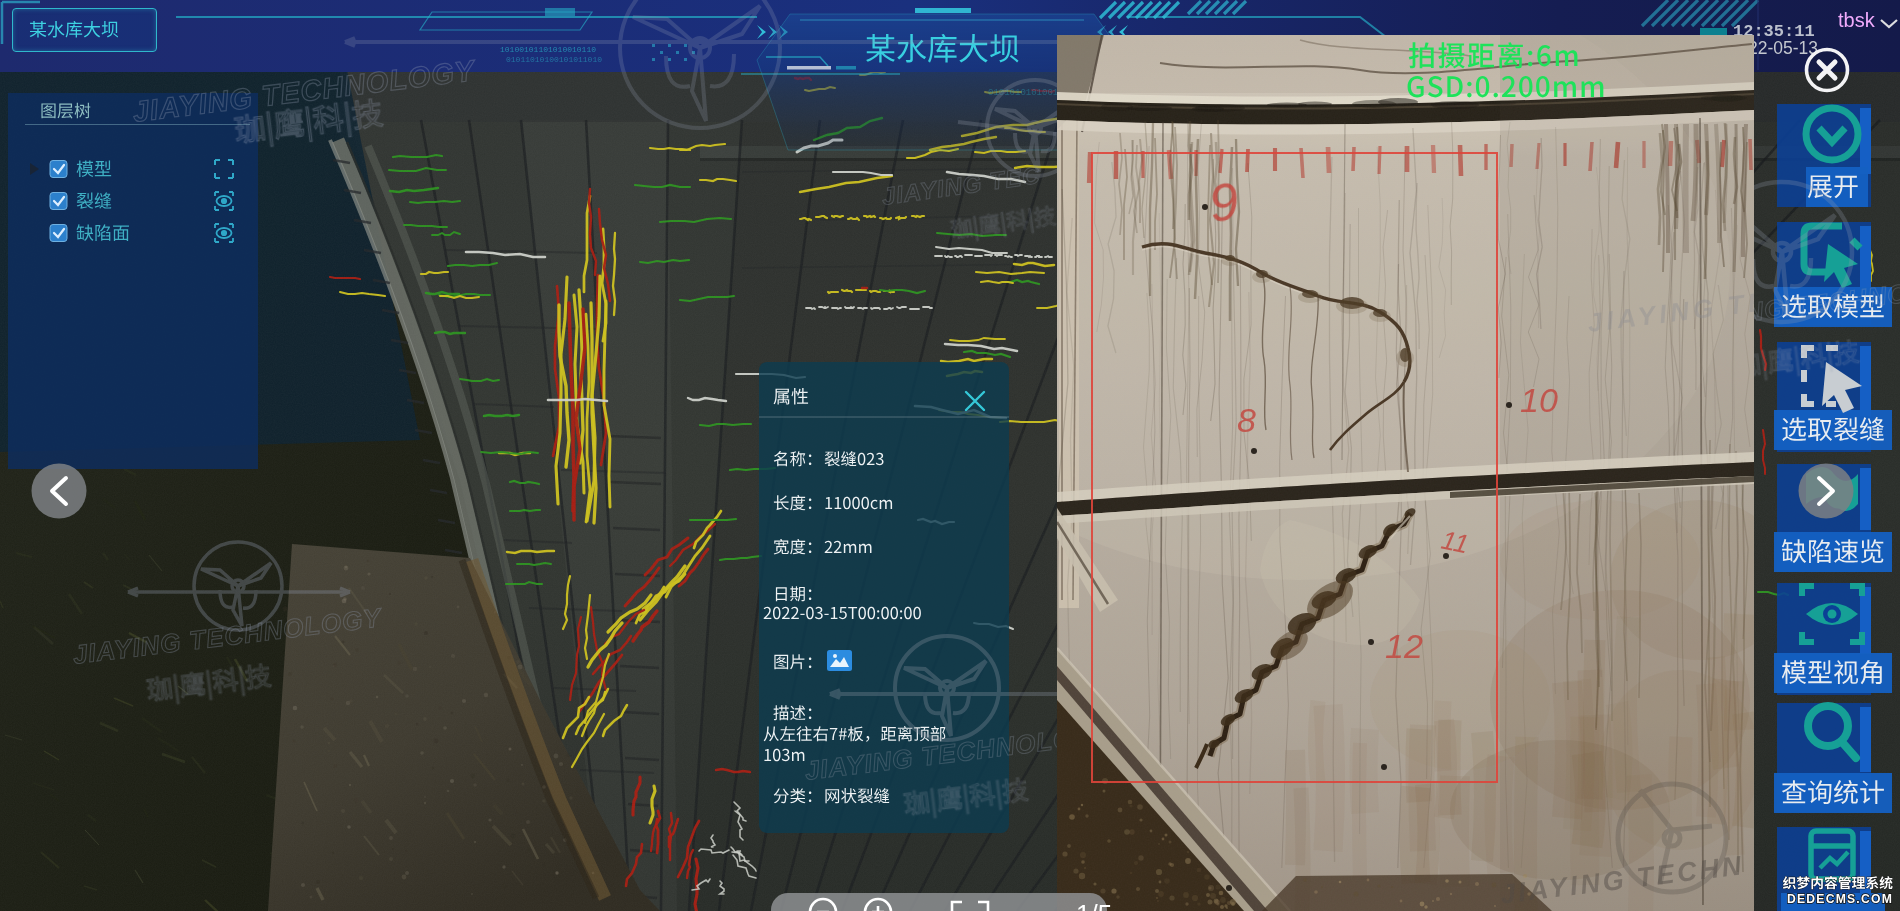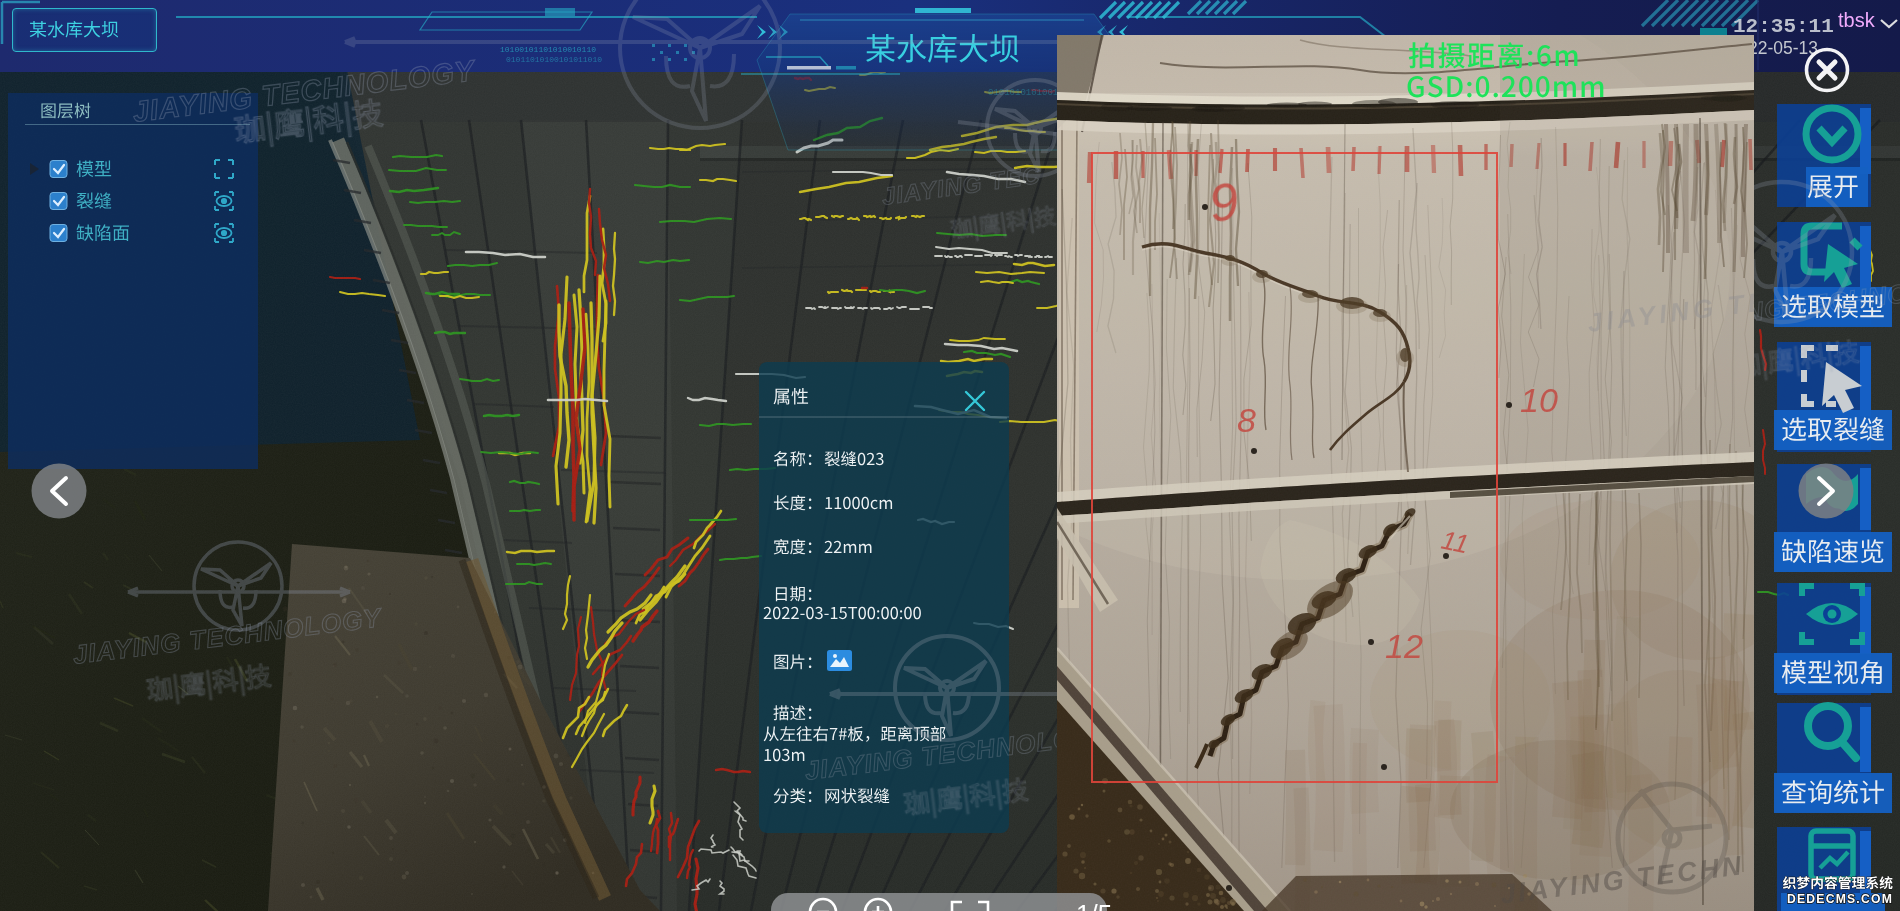--- a/index.html
+++ b/index.html
@@ -572,21 +572,21 @@
     <div style="position:absolute;left:12px;top:8px;width:143px;height:42px;border:1px solid #2fb8cc;border-radius:4px;background:rgba(18,55,130,0.35);box-shadow:0 0 5px rgba(53,200,216,0.35) inset;"></div>
     <svg width="200" height="60" viewBox="0 0 200 60" style="position:absolute;left:0;top:0">
       <g transform="translate(29,36) scale(0.018000,-0.018000)" fill="#3ed2e2">
         <path transform="translate(0,0)" d="M241 840V737H59V672H241V371H460V284H57V217H394C305 125 164 44 37 3C53 -13 76 -41 88 -59C219 -9 366 87 460 195V-80H536V197C631 89 780 -8 914 -57C926 -37 948 -8 965 7C836 46 694 126 603 217H945V284H536V371H756V672H943V737H756V840H679V737H315V840ZM679 672V588H315V672ZM679 526V436H315V526Z"></path>
         <path transform="translate(1000,0)" d="M71 584V508H317C269 310 166 159 39 76C57 65 87 36 100 18C241 118 358 306 407 568L358 587L344 584ZM817 652C768 584 689 495 623 433C592 485 564 540 542 596V838H462V22C462 5 456 1 440 0C424 -1 372 -1 314 1C326 -22 339 -59 343 -81C420 -81 469 -79 500 -65C530 -52 542 -28 542 23V445C633 264 763 106 919 24C932 46 957 77 975 93C854 149 745 253 660 377C730 436 819 527 885 604Z"></path>
         <path transform="translate(2000,0)" d="M325 245C334 253 368 259 419 259H593V144H232V74H593V-79H667V74H954V144H667V259H888V327H667V432H593V327H403C434 373 465 426 493 481H912V549H527L559 621L482 648C471 615 458 581 444 549H260V481H412C387 431 365 393 354 377C334 344 317 322 299 318C308 298 321 260 325 245ZM469 821C486 797 503 766 515 739H121V450C121 305 114 101 31 -42C49 -50 82 -71 95 -85C182 67 195 295 195 450V668H952V739H600C588 770 565 809 542 840Z"></path>
         <path transform="translate(3000,0)" d="M461 839C460 760 461 659 446 553H62V476H433C393 286 293 92 43 -16C64 -32 88 -59 100 -78C344 34 452 226 501 419C579 191 708 14 902 -78C915 -56 939 -25 958 -8C764 73 633 255 563 476H942V553H526C540 658 541 758 542 839Z"></path>
         <path transform="translate(4000,0)" d="M671 112C755 52 849 -24 905 -77L953 -27C894 25 799 97 713 158ZM625 647C623 225 620 66 328 -18C342 -31 363 -60 370 -77C683 17 694 204 696 647ZM425 793V162H497V727H821V162H896V793ZM35 163 64 90C154 129 271 182 382 232L365 298L251 250V529H370V599H251V828H180V599H52V529H180V220C125 198 75 177 35 163Z"></path>
       </g>
     </svg>
-    <div style="position:absolute;left:1733px;top:15px;font-family:'Liberation Mono',monospace;font-size:21px;font-weight:bold;color:#ccd1da;letter-spacing:0px;opacity:0.9">12:35:11</div>
+    <div style="position:absolute;left:1733px;top:22px;font-family:'Liberation Mono',monospace;font-size:17px;font-weight:bold;color:#ccd1da;letter-spacing:0px;opacity:0.9">12:35:11</div>
     <div style="position:absolute;left:1838px;top:9px;font-family:'Liberation Sans',sans-serif;font-size:20px;color:#f0abfc;">tbsk</div>
     <svg width="24" height="14" style="position:absolute;left:1878px;top:17px">
       <path d="M3,3 L11,10 L19,3" stroke="#dcdde0" stroke-width="2.2" fill="none"></path>
     </svg>
     <div style="position:absolute;left:1748px;top:38px;font-family:'Liberation Sans',sans-serif;font-size:17.5px;color:#c3c7cf;">22-05-13</div>
     <svg width="60" height="60" style="position:absolute;left:1797px;top:40px">
       <circle cx="30" cy="30" r="20.5" fill="rgba(15,20,38,0.18)" stroke="#f3f3f5" stroke-width="3.6"></circle>
       <path d="M22,22 L38,38 M38,22 L22,38" stroke="#f3f3f5" stroke-width="5" stroke-linecap="round"></path>
     </svg>
     <div style="position:absolute;left:8px;top:93px;width:250px;height:376px;background:rgba(13,45,95,0.82);"></div>

